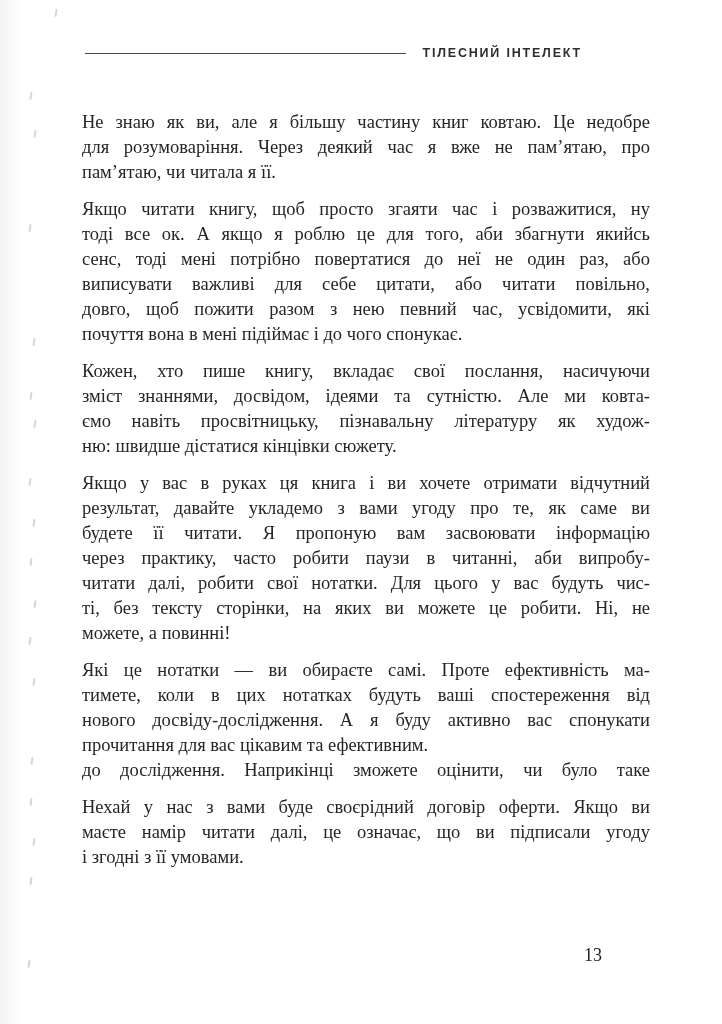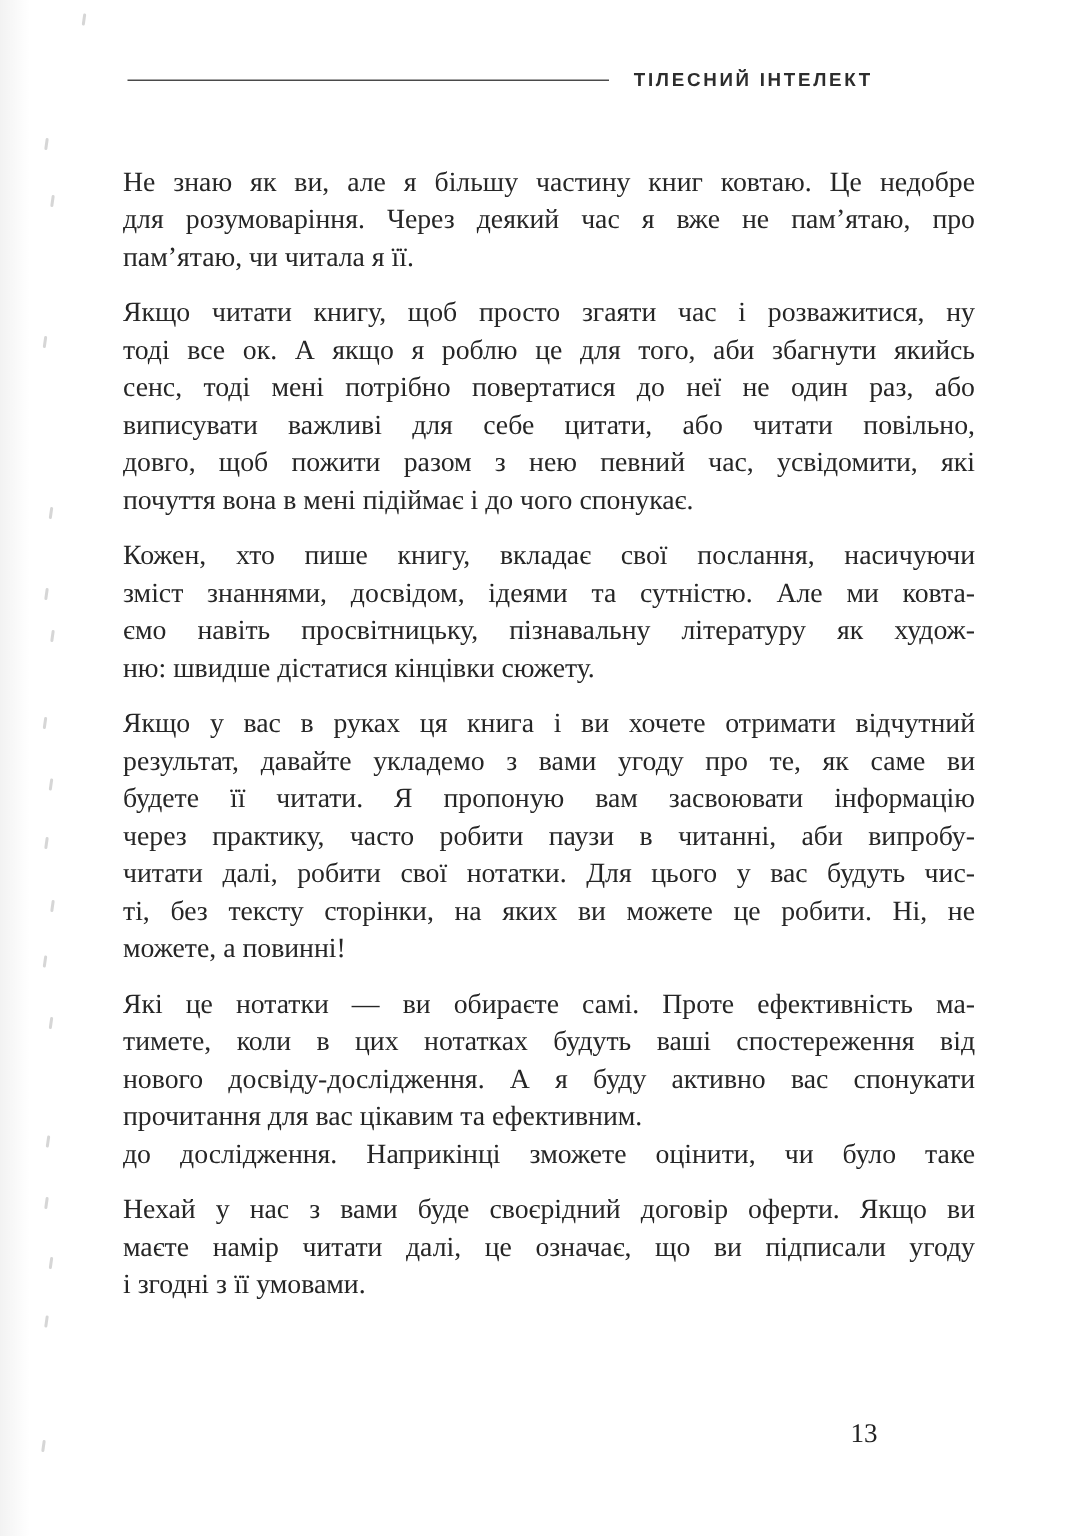--- a/index.html
+++ b/index.html
@@ -73,21 +73,21 @@
     text-align: justify;
     text-align-last: justify;
     white-space: normal;
   }
   .paragraph .line.last {
     text-align-last: left;
   }
   
   .page-number {
     position: absolute;
-    right: 69px;
+    right: 52px;
     bottom: 58px;
     font-size: 18px;
     color: #222222;
   }
 </style>
 </head>
 <body>
 
 <div class="page">
 

